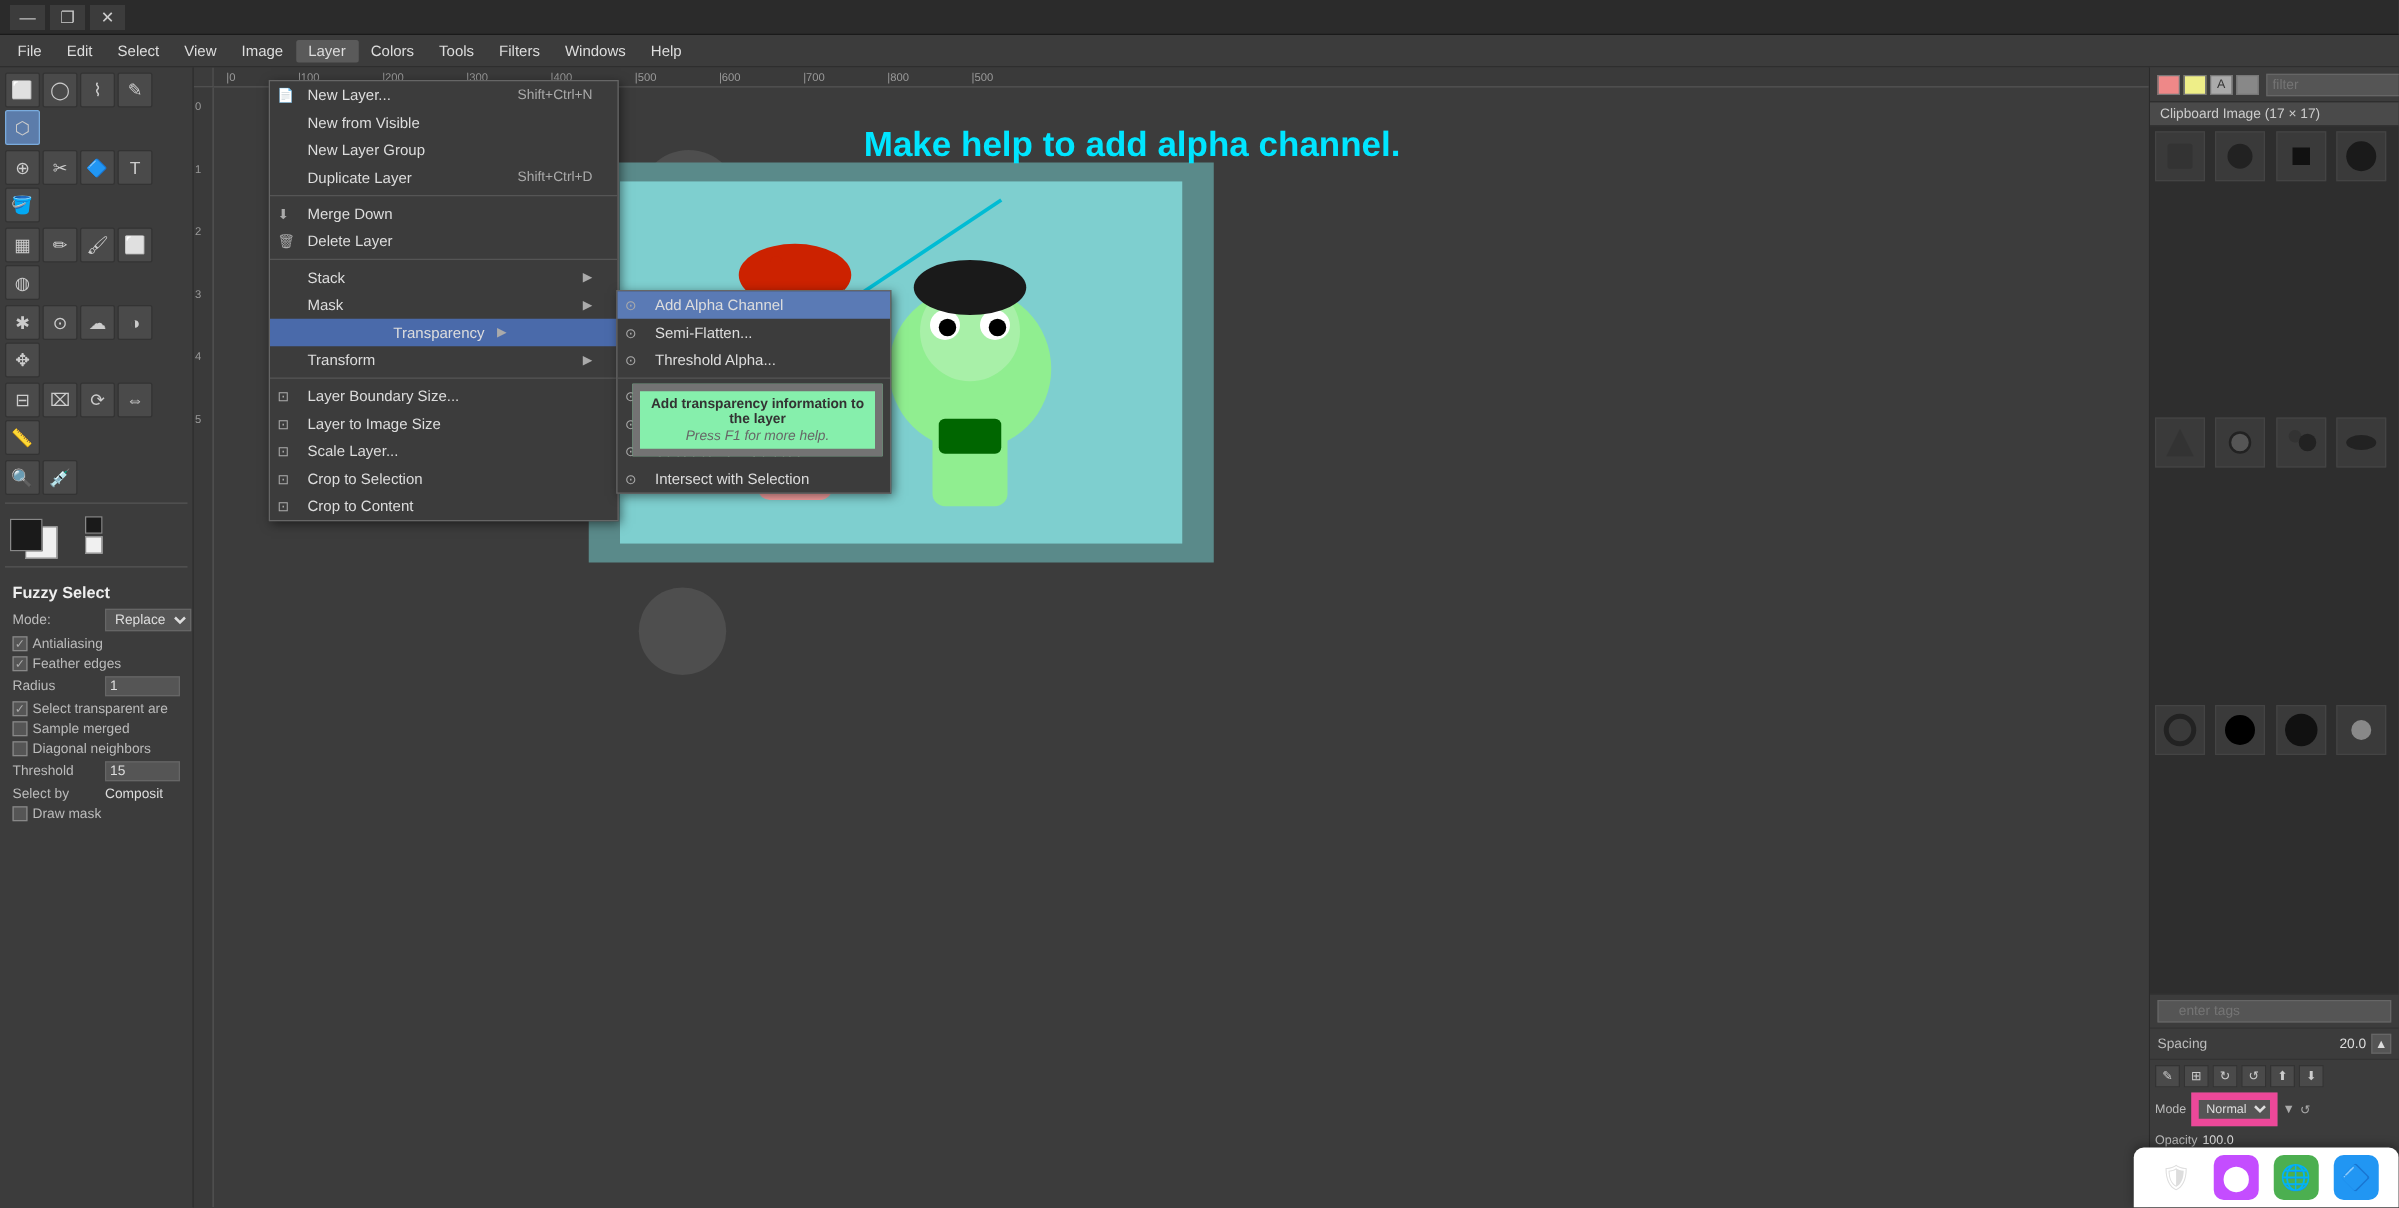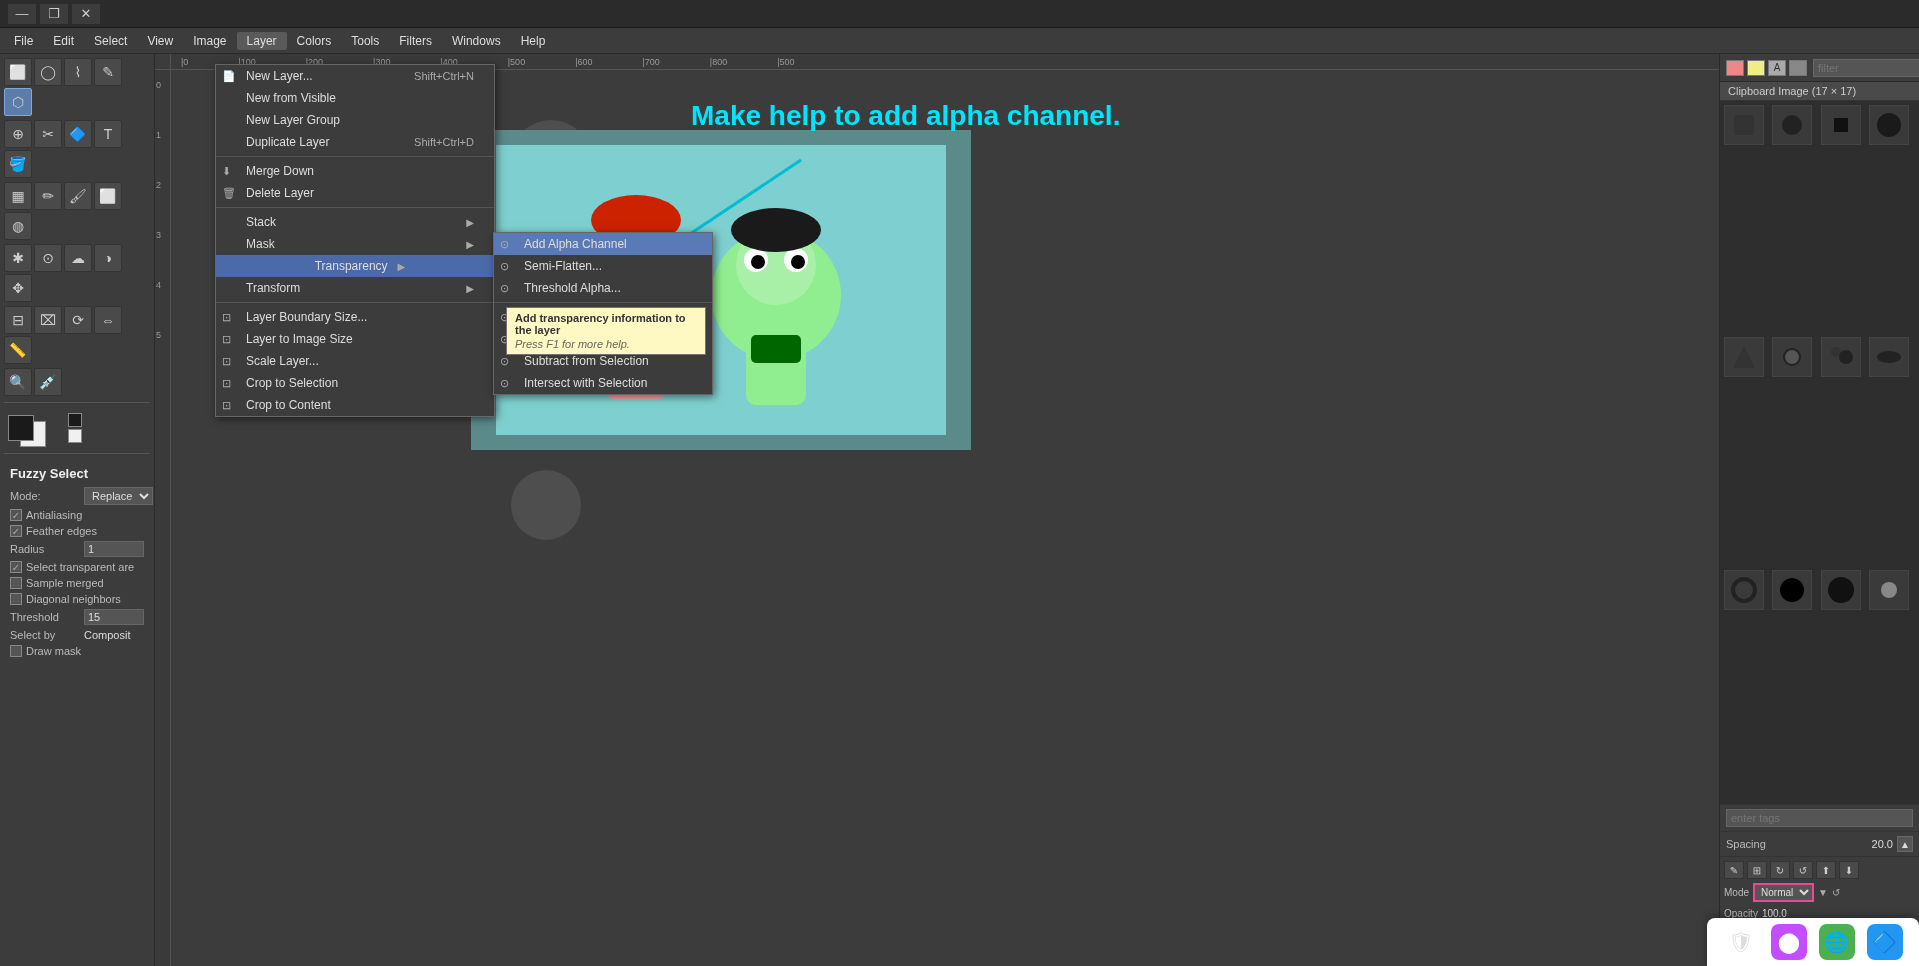--- a/index.html
+++ b/index.html
@@ -283,21 +283,21 @@
     #tags-area {
       padding: 4px 6px;
       border-top: 1px solid #333;
       border-bottom: 1px solid #333;
     }
     #tags-input {
       width: 100%;
       background: #555;
       border: 1px solid #666;
       color: #ddd;
-      padding: 2px 4px;
+      padding: 2px 16px;
       font-size: 11px;
     }
     #spacing-row {
       display: flex; align-items: center;
       padding: 4px 6px;
       gap: 4px;
     }
     .spacing-label { font-size: 11px; color: #bbb; }
     .spacing-value { margin-left: auto; font-size: 11px; color: #ddd; }
     .spin-btn { background: #555; border: 1px solid #666; color: #ddd; width: 16px; height: 16px; font-size: 10px; cursor: pointer; }
@@ -316,21 +316,21 @@
       color: #ccc;
       font-size: 10px;
       cursor: pointer;
       display: flex; align-items: center; justify-content: center;
     }
     .layers-options {
       display: flex; align-items: center; gap: 4px; margin-bottom: 4px; flex-wrap: wrap;
     }
     .layer-option-label { font-size: 10px; color: #bbb; }
     .layer-option-select {
-      background: #555; border: 2px solid #ec4899; color: #ddd;
+      background: #555; border: 6px solid #ec4899; color: #ddd;
       font-size: 10px; padding: 1px 2px;
     }
     .layer-eye { color: #8dc; font-size: 12px; cursor: pointer; }
     .layer-thumb {
       width: 24px; height: 18px;
       background: #666;
       border: 1px solid #888;
       flex-shrink: 0;
     }
     .layer-name { font-size: 11px; color: #ddd; }
@@ -387,27 +387,28 @@
       border: 1px solid #666;
       min-width: 220px;
       z-index: 101;
       box-shadow: 2px 2px 8px rgba(0,0,0,0.5);
     }
 
     
     #tooltip {
       position: absolute;
       top: 307px; left: 506px;
-      background: #fef9c3;
-      border: 1px solid #737373;
+      background: #86efac;
+      border: 6px solid #737373;
       padding: 4px 8px;
       z-index: 200;
       font-size: 11px;
       color: #333;
       max-width: 200px;
+      text-align: center;
     }
 
     
     #taskbar {
       position: absolute;
       bottom: 0; right: 0;
       background: #ffffff;
       border-radius: 8px 8px 0 0;
       padding: 6px 16px;
       display: flex; gap: 12px; align-items: center;

